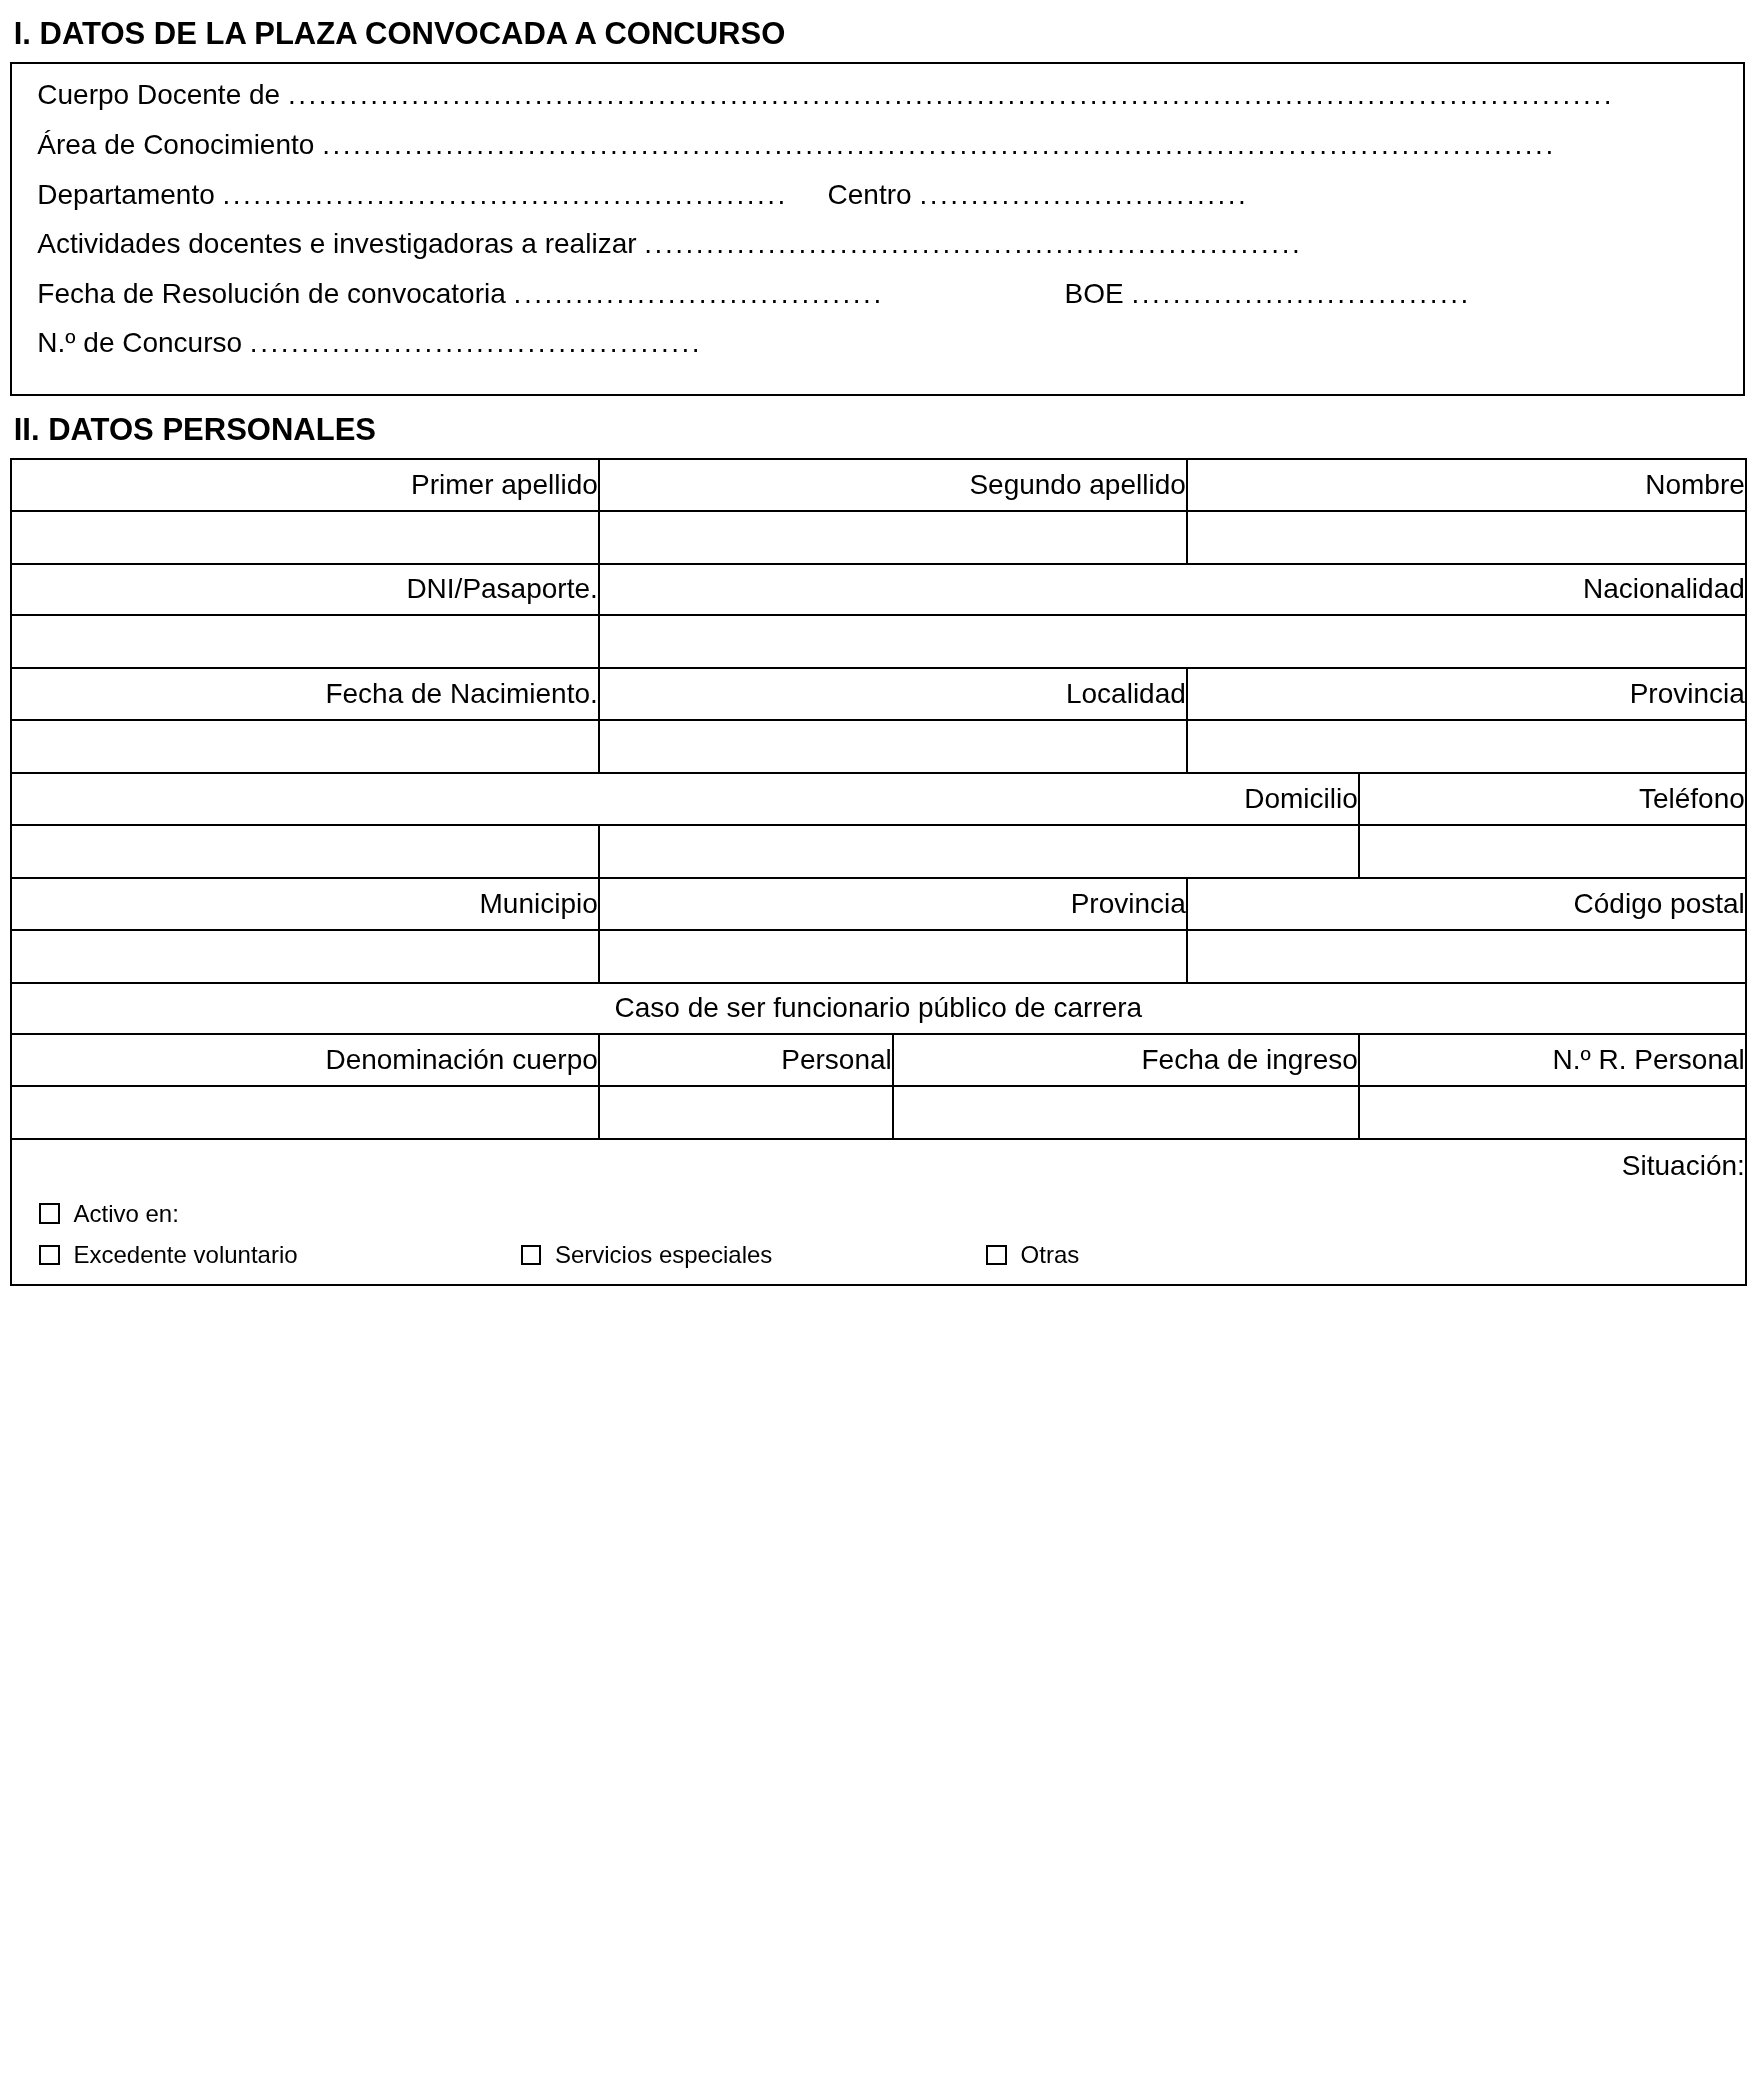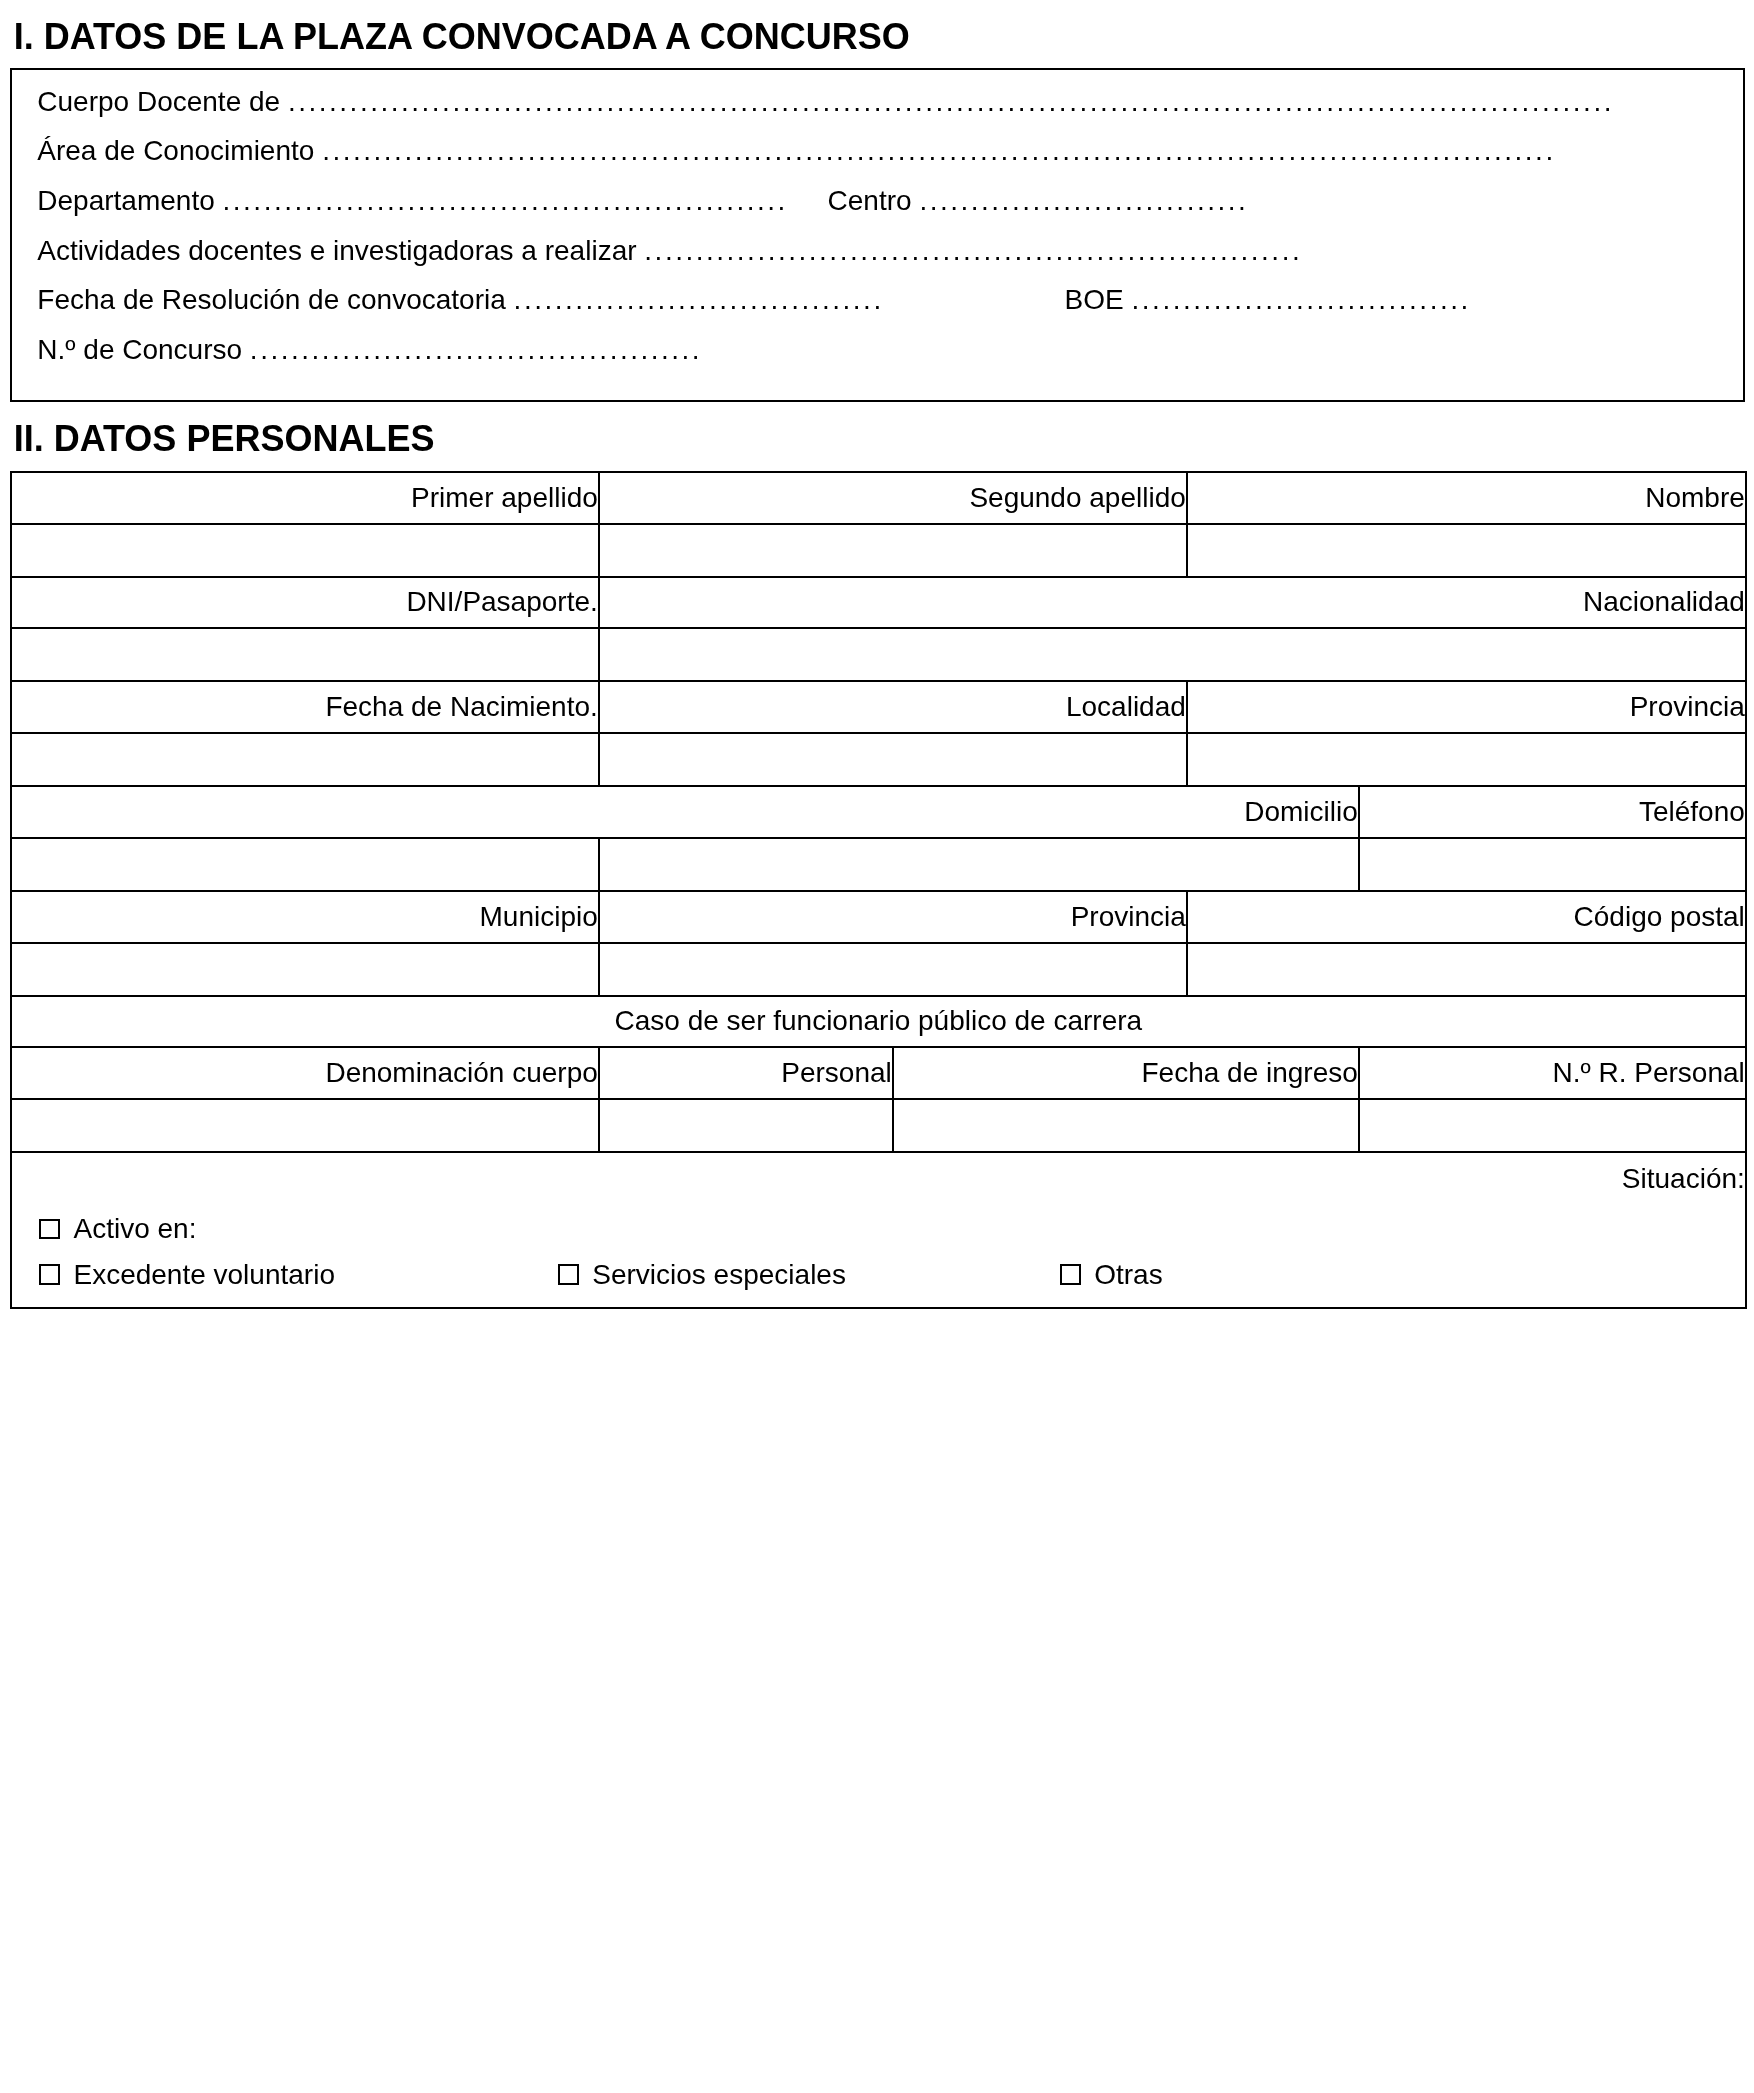--- a/index.html
+++ b/index.html
@@ -13,21 +13,21 @@
     font-family: "Liberation Sans", sans-serif;
     color: #000000;
     -webkit-font-smoothing: antialiased;
   }
   .page {
     width: 1754px;
     box-sizing: border-box;
     padding: 13.7px 9.8px 0 9.8px;
   }
   .section-title {
-    font-size: 36px;
+    font-size: 31px;
     line-height: 1.3;
     margin: 0 0 7.8px 3.9px;
     white-space: nowrap;
   }
   
   .box-i {
     border: 2px solid #000;
     box-sizing: border-box;
     width: 1735px;
     padding: 17.6px 25.5px 19.6px 25.5px;
@@ -93,21 +93,21 @@
     padding: 9.8px 0 15.7px 13.7px !important;
   }
   .sit-label {
     font-size: 28px;
     padding-left: 13.7px;
     padding-bottom: 3.9px;
   }
   .chk-line {
     display: flex;
     align-items: center;
-    font-size: 28px;
+    font-size: 24px;
     padding-left: 13.7px;
     margin-top: 13.7px;
   }
   .chk-item {
     display: flex;
     align-items: center;
   }
   .sp-1 { width: 223px; flex: none; }
   .sp-2 { width: 214px; flex: none; }
 </style>

